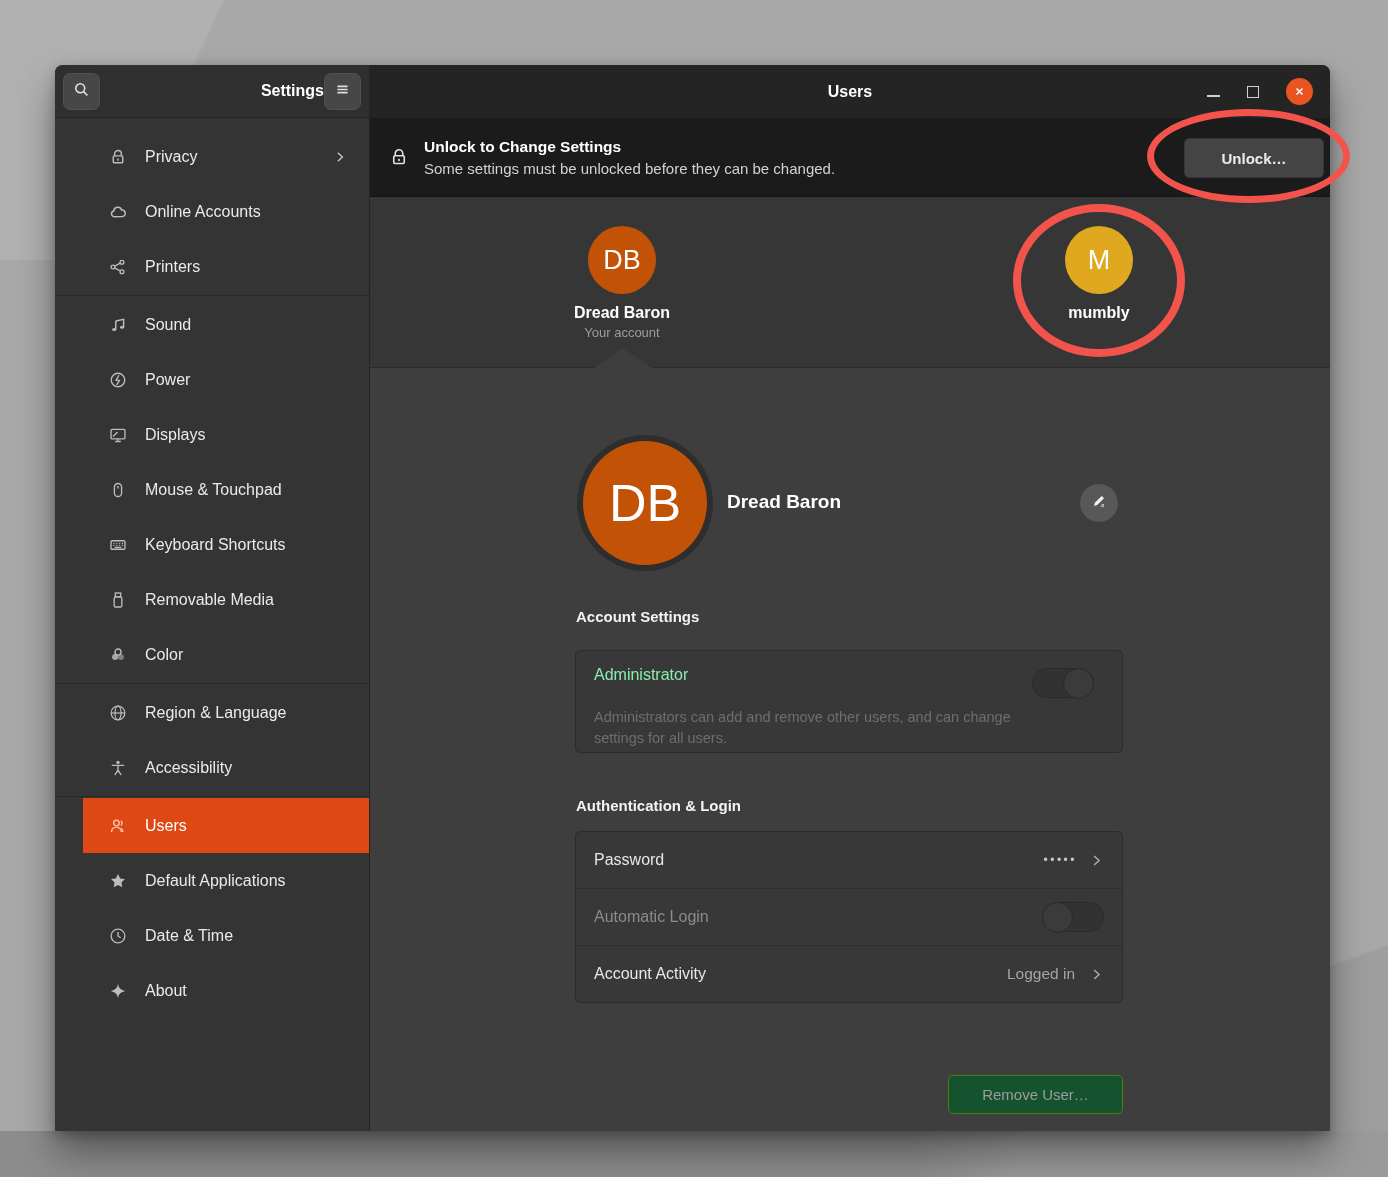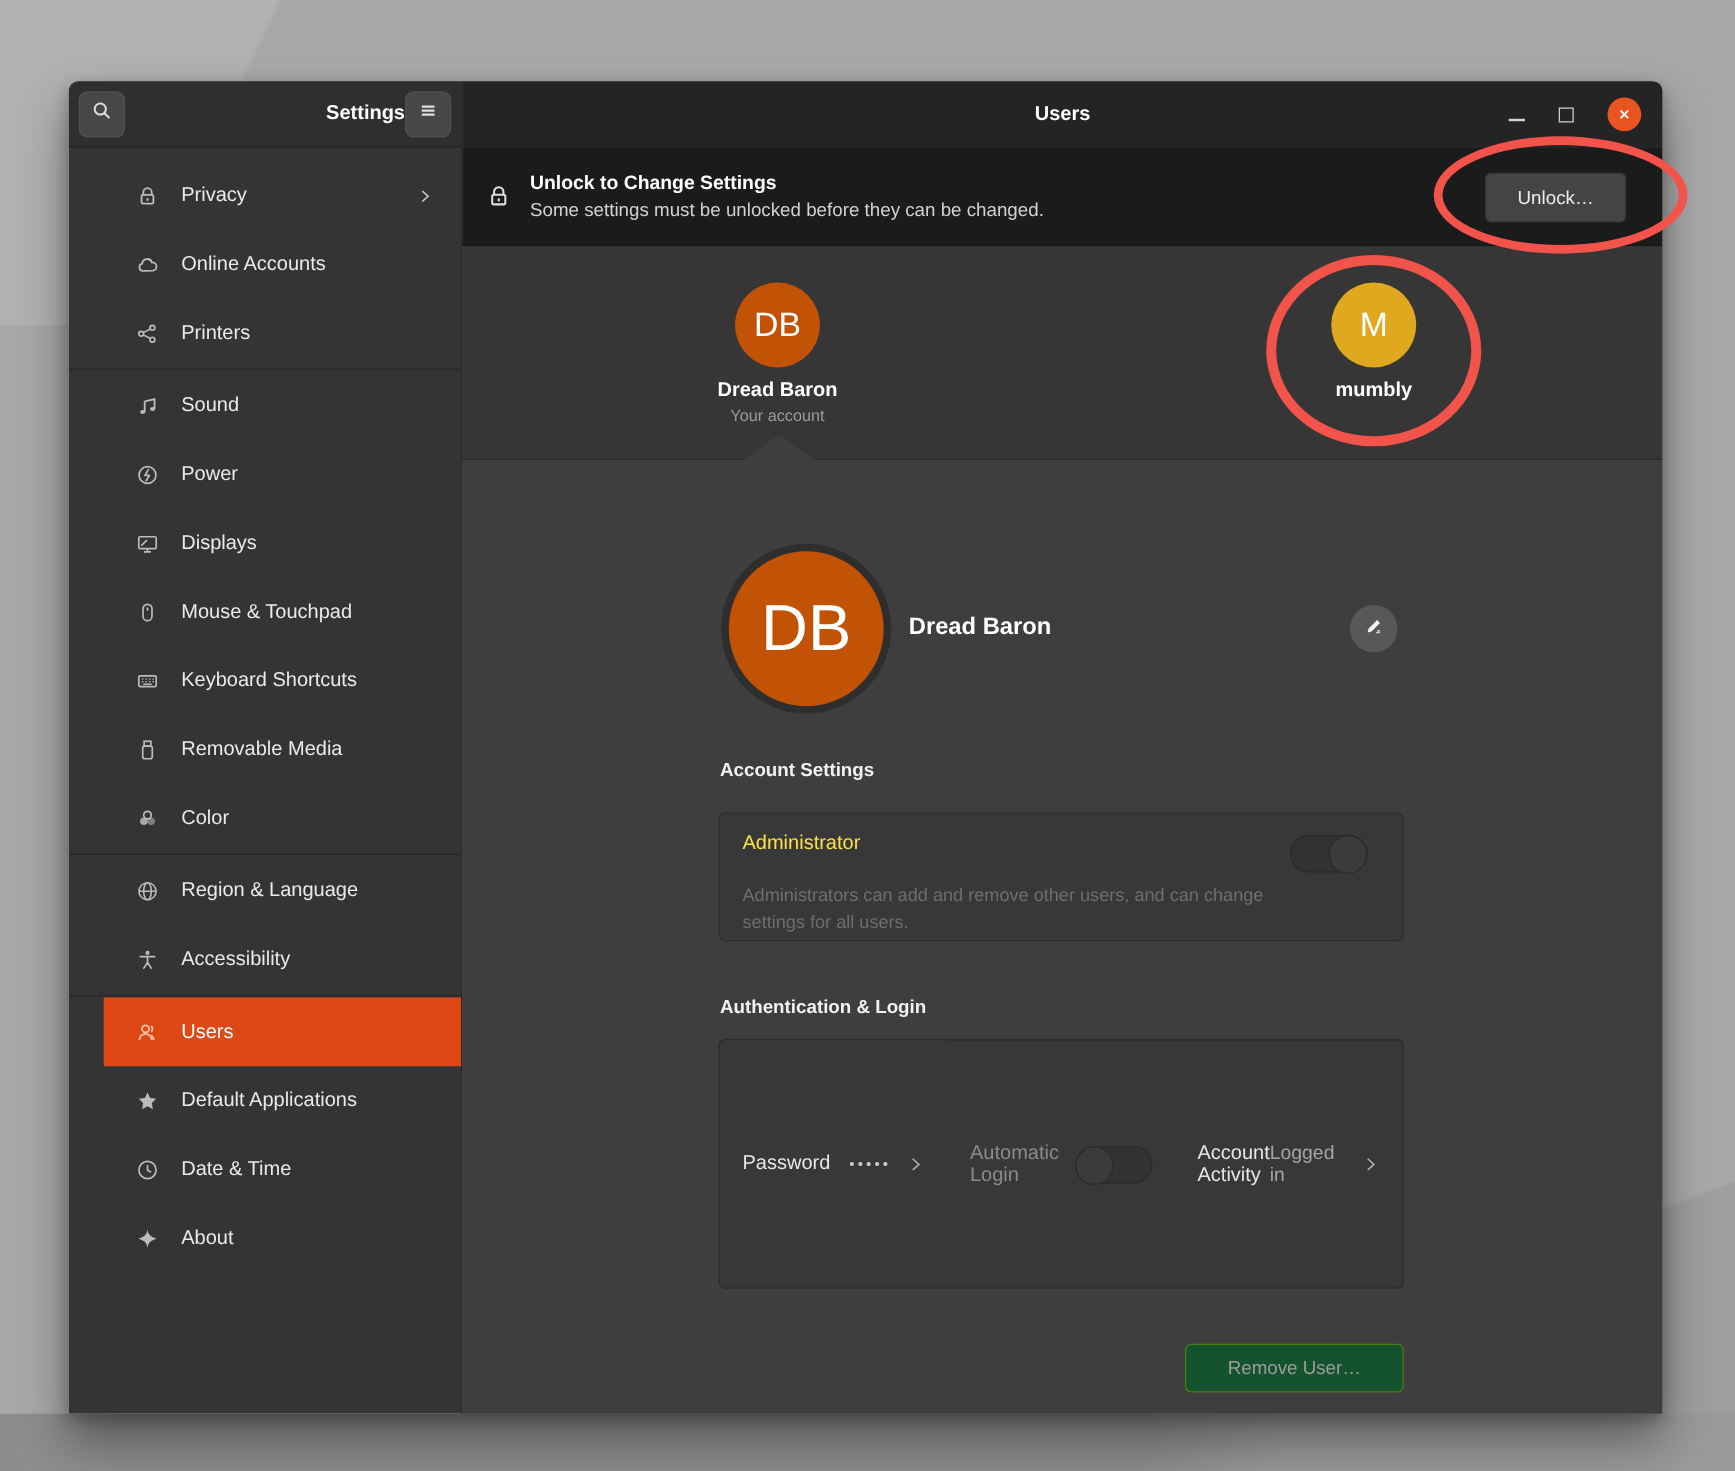--- a/index.html
+++ b/index.html
@@ -57,23 +57,23 @@
   .wc-close svg { width:13px; height:13px; }
 
   
   .banner { height:79px; background:#1b1b1b; border-bottom:1px solid #141414; flex:none;
     display:flex; align-items:center; padding-left:19px; position:relative; }
   .banner-lock { color:#e0e0e0; width:20px; height:20px; flex:none; }
   .banner-lock svg { width:20px; height:20px; }
   .banner-text { margin-left:15px; }
   .banner-title { color:#ffffff; font-weight:bold; font-size:15.5px; }
   .banner-sub { color:#d2d2d2; font-size:15px; margin-top:4px; }
-  .unlock-btn { position:absolute; right:29px; top:20px; width:113px; height:40px;
+  .unlock-btn { position:absolute; right:6px; top:20px; width:140px; height:40px;
     background:#444444; border:1px solid #353535; border-radius:5px; color:#ebebeb;
-    font-size:15px; display:flex; align-items:center; justify-content:center; cursor:pointer; }
+    font-size:15px; display:flex; align-items:center; justify-content:center; cursor:pointer;font-weight:bold; }
 
   
   .carousel { height:171px; background:#363636; border-bottom:1px solid #2a2a2a;
     flex:none; position:relative; }
   .chip { position:absolute; width:160px; text-align:center; cursor:pointer; }
   .chip-current { left:172px; top:29px; }
   .chip-other { left:649px; top:29px; }
   .chip-avatar { width:68px; height:68px; border-radius:50%; margin:0 auto;
     display:flex; align-items:center; justify-content:center;
     color:#ffffff; font-size:27px; }
@@ -98,32 +98,32 @@
     align-items:center; justify-content:center; cursor:pointer; }
   .edit-btn svg { width:16px; height:16px; }
 
   .sec-heading { position:absolute; color:#f2f2f2; font-weight:bold; font-size:15px; }
   .h-account { left:206px; top:240px; }
   .h-auth { left:206px; top:429px; }
 
   .frame { position:absolute; left:205px; width:548px; background:#383838;
     border:1px solid #2c2c2c; border-radius:5px; }
   .frame-admin { top:282px; height:103px; padding:15px 18px; }
-  .admin-label { color:#fde047; font-size:16px; }
+  .admin-label { color:#86efac; font-size:16px; }
   .admin-desc { color:#6e6e6e; font-size:14.5px; line-height:21px; margin-top:23px; max-width:420px; }
   .toggle { width:62px; height:30px; border-radius:16px; background:#313131;
     border:1px solid #262626; position:relative; flex:none; }
   .toggle .knob { position:absolute; top:-1px; width:31px; height:31px; border-radius:50%;
     background:#3c3c3c; border:1px solid #262626; }
   .toggle.on .knob { right:-1px; }
   .toggle.off .knob { left:-1px; }
   .toggle.disabled { opacity:0.75; }
   .admin-toggle { position:absolute; right:28px; top:17px; }
 
-  .frame-auth { top:463px; height:200px; display:flex; }
+  .frame-auth { top:463px; height:172px; display:flex; flex-direction:column; }
   .auth-row { flex:1; display:flex; align-items:center; padding:0 18px; cursor:pointer; }
   .auth-row + .auth-row { border-top:1px solid #2f2f2f; }
   .row-label { flex:1; font-size:16px; color:#e6e6e6; }
   .row-label.dim { color:#8b8b8b; }
   .row-value { color:#a5a5a5; font-size:15.5px; margin-right:14px; }
   .row-dots { color:#c8c8c8; font-size:12px; letter-spacing:2.5px; margin-right:12px; }
   .row-chev { width:15px; height:15px; color:#b2b2b2; display:flex; }
   .row-chev svg { width:15px; height:15px; }
 
   .remove-btn { position:absolute; left:578px; top:707px; width:175px; height:39px;

